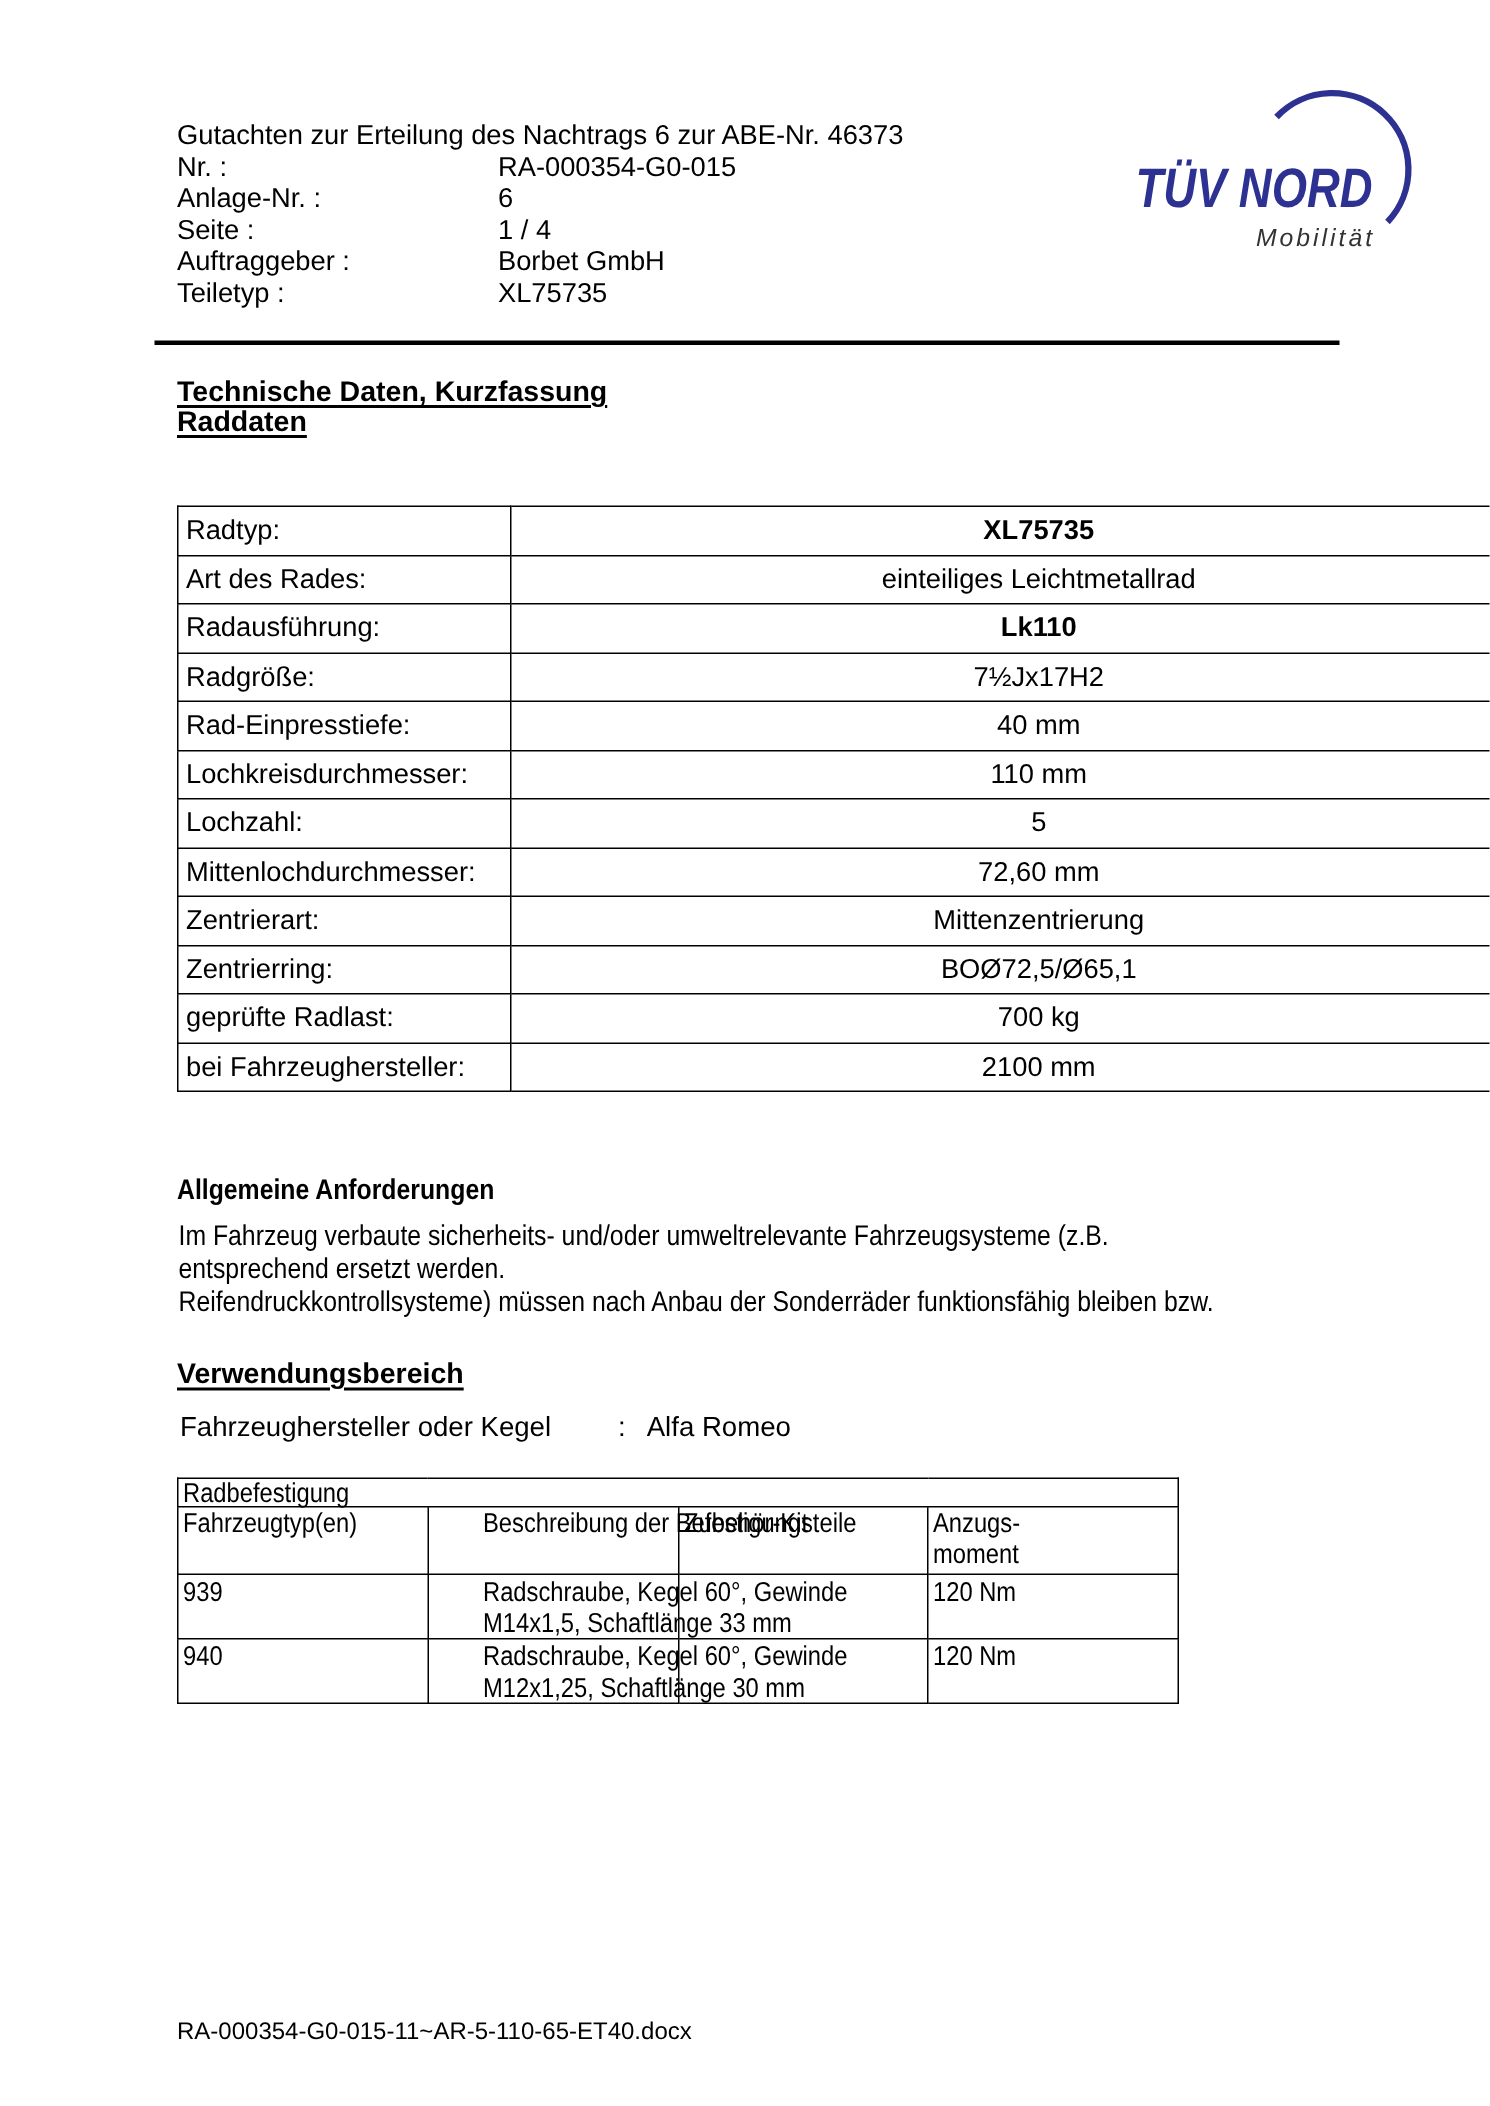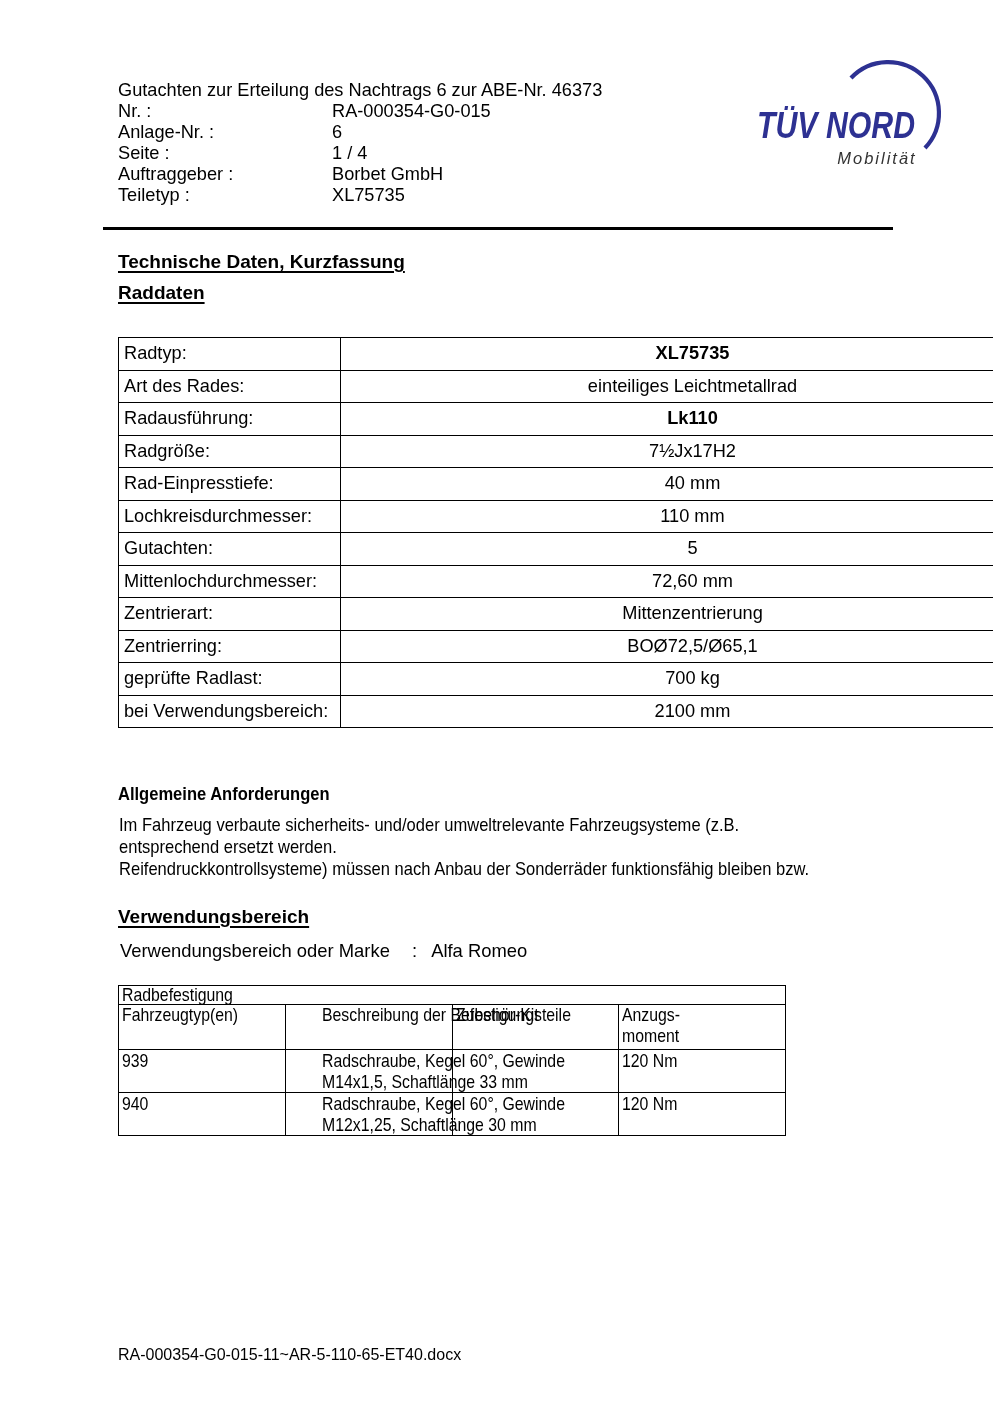--- a/index.html
+++ b/index.html
@@ -27,21 +27,21 @@
   .heading {
     font-weight: bold; font-size: 19px;
     text-decoration: underline;
     text-decoration-thickness: 2px;
     text-underline-offset: 3px;
     white-space: nowrap;
   }
   .cond { display: inline-block; transform: scaleX(0.87); transform-origin: 0 50%; white-space: pre; }
 
   .h-tech { left: 118px; top: 251px; }
-  .h-rad  { left: 118px; top: 282px; }
+  .h-rad  { left: 118px; top: 271px; }
   .h-allg { left: 118px; top: 783px; }
   .h-verw { left: 118px; top: 906px; }
 
   
   .t1 { left: 118px; top: 337px; border-collapse: collapse; table-layout: fixed; width: 927px; }
   .t1 td { border: 1.5px solid #000; height: 32.5px; font-size: 18.2px; vertical-align: middle; }
   .t1 td.lbl { width: 222px; padding-left: 5px; }
   .t1 td.val { text-align: center; }
   .t1 td.val.b { font-weight: bold; }
 
@@ -124,58 +124,58 @@
     </tr>
     <tr>
       <td class="lbl">Rad-Einpresstiefe:</td>
       <td class="val">40 mm</td>
     </tr>
     <tr>
       <td class="lbl">Lochkreisdurchmesser:</td>
       <td class="val">110 mm</td>
     </tr>
     <tr>
-      <td class="lbl">Gutachten:</td>
+      <td class="lbl">Lochzahl:</td>
       <td class="val">5</td>
     </tr>
     <tr>
       <td class="lbl">Mittenlochdurchmesser:</td>
       <td class="val">72,60 mm</td>
     </tr>
     <tr>
       <td class="lbl">Zentrierart:</td>
       <td class="val">Mittenzentrierung</td>
     </tr>
     <tr>
       <td class="lbl">Zentrierring:</td>
       <td class="val">BOØ72,5/Ø65,1</td>
     </tr>
     <tr>
       <td class="lbl">geprüfte Radlast:</td>
       <td class="val">700 kg</td>
     </tr>
     <tr>
-      <td class="lbl">bei Verwendungsbereich:</td>
+      <td class="lbl">bei Fahrzeughersteller:</td>
       <td class="val">2100 mm</td>
     </tr>
   </tbody>
 </table>
 
 <div class="abs heading h-allg"><span class="cond">Allgemeine Anforderungen</span></div>
 
 <div class="abs para">
   <div><span class="cond">Im Fahrzeug verbaute sicherheits- und/oder umweltrelevante Fahrzeugsysteme (z.B.</span></div>
   <div><span class="cond">entsprechend ersetzt werden.</span></div>
   <div><span class="cond">Reifendruckkontrollsysteme) müssen nach Anbau der Sonderräder funktionsfähig bleiben bzw.</span></div>
 </div>
 
 <div class="abs heading h-verw">Verwendungsbereich</div>
 
 <div class="abs herst">
-  <span class="hl">Verwendungsbereich oder Marke</span><span>:</span><span class="hv">Alfa Romeo</span>
+  <span class="hl">Fahrzeughersteller oder Kegel</span><span>:</span><span class="hv">Alfa Romeo</span>
 </div>
 
 <table class="abs t2">
   <tbody>
     <tr>
       <td class="title-cell" colspan="4"><span class="cond">Radbefestigung</span></td>
     </tr>
     <tr class="hdr-row2">
       <td class="c0"><span class="cond">Fahrzeugtyp(en)</span></td>
       <td class="c1"><span class="cond">Beschreibung der Befestigungsteile</span></td>

